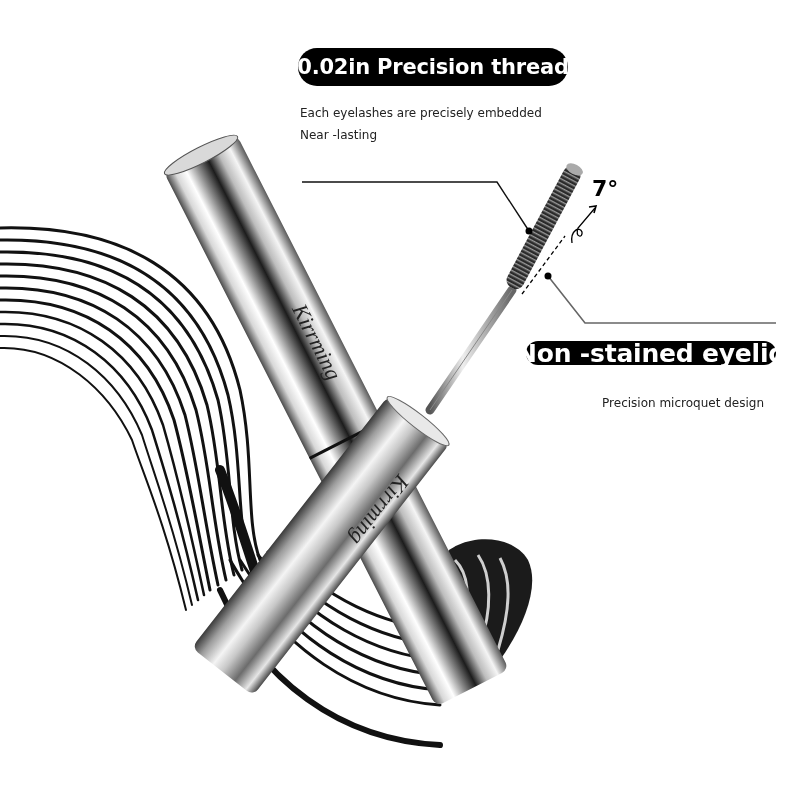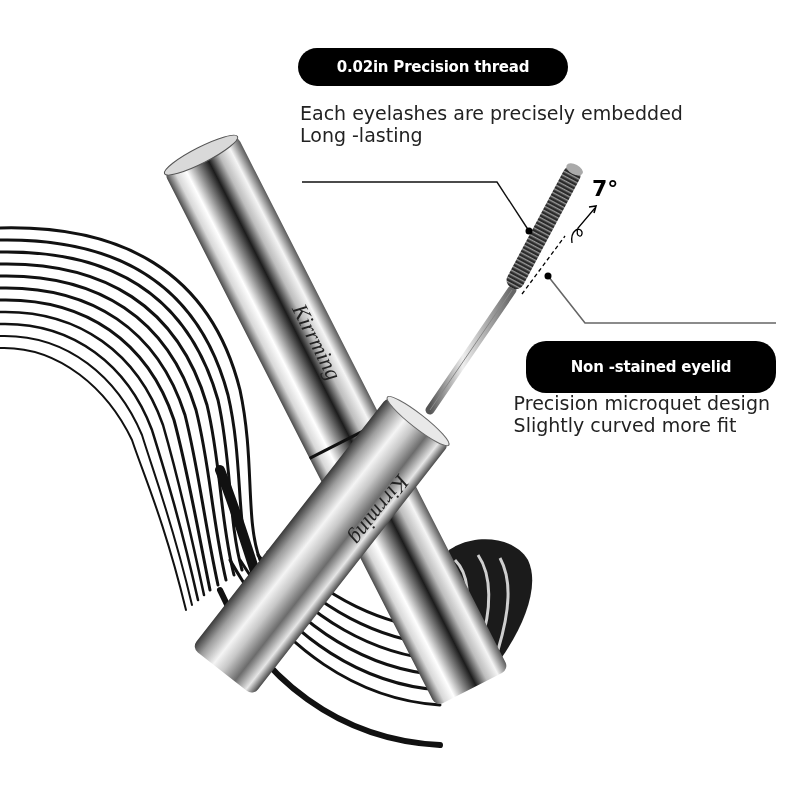--- a/index.html
+++ b/index.html
@@ -3,25 +3,25 @@
 <meta charset="utf-8">
 <style>
   html, body { margin:0; padding:0; background:#ffffff; }
   body { width:800px; height:800px; position:relative; overflow:hidden; font-family:"DejaVu Sans", "Liberation Sans", sans-serif; }
   .art { position:absolute; left:0; top:0; width:800px; height:800px; }
   .pill {
     position:absolute; background:#000; color:#fff; border-radius:20px;
     font-weight:bold; display:flex; align-items:center; justify-content:center;
     white-space:nowrap; letter-spacing:-0.2px;
   }
-  .pill-1 { left:298px; top:48px; width:270px; height:38px; font-size:15px; }
-  .pill-2 { left:526px; top:341px; width:250px; height:52px; font-size:15px; }
-  .desc { position:absolute; color:#222; font-size:19px; line-height:22px; white-space:nowrap; }
+  .pill-1 { left:298px; top:48px; width:270px; height:38px; font-size:21px; }
+  .pill-2 { left:526px; top:341px; width:250px; height:24px; font-size:25px; }
+  .desc { position:absolute; color:#222; font-size:12px; line-height:22px; white-space:nowrap; }
   .desc-1 { left:300px; top:102px; text-align:left; }
-  .desc-2 { right:30px; top:392px; text-align:left;margin-left:32px; }
+  .desc-2 { right:36px; top:392px; text-align:center;margin-left:32px; }
   .desc div { display:block; }
   .angle { position:absolute; left:592px; top:176px; font-size:22px; font-weight:bold; color:#000; }
 </style>
 </head>
 <body>
 
 <svg class="art" viewBox="0 0 800 800" xmlns="http://www.w3.org/2000/svg">
   <defs>
     <linearGradient id="chrome" x1="0" y1="0" x2="1" y2="0">
       <stop offset="0" stop-color="#4a4a4a"></stop>
@@ -120,20 +120,19 @@
     <polyline points="548,276 585,323 776,323" stroke-width="1.6"></polyline>
     <circle cx="548" cy="276" r="3.5" fill="#000" stroke="none"></circle>
   </g>
 </svg>
 
 <div class="angle">7°</div>
 
 <div class="pill pill-1">0.02in Precision thread</div>
 <div class="desc desc-1">
   <div>Each eyelashes are precisely embedded</div>
-  <div>Long -lasting</div>
+  <div>Near -lasting</div>
 </div>
 
 <div class="pill pill-2">Non -stained eyelid</div>
 <div class="desc desc-2">
   <div>Precision microquet design</div>
-  <div>Slightly curved more fit</div>
 </div>
 
 </body></html>

